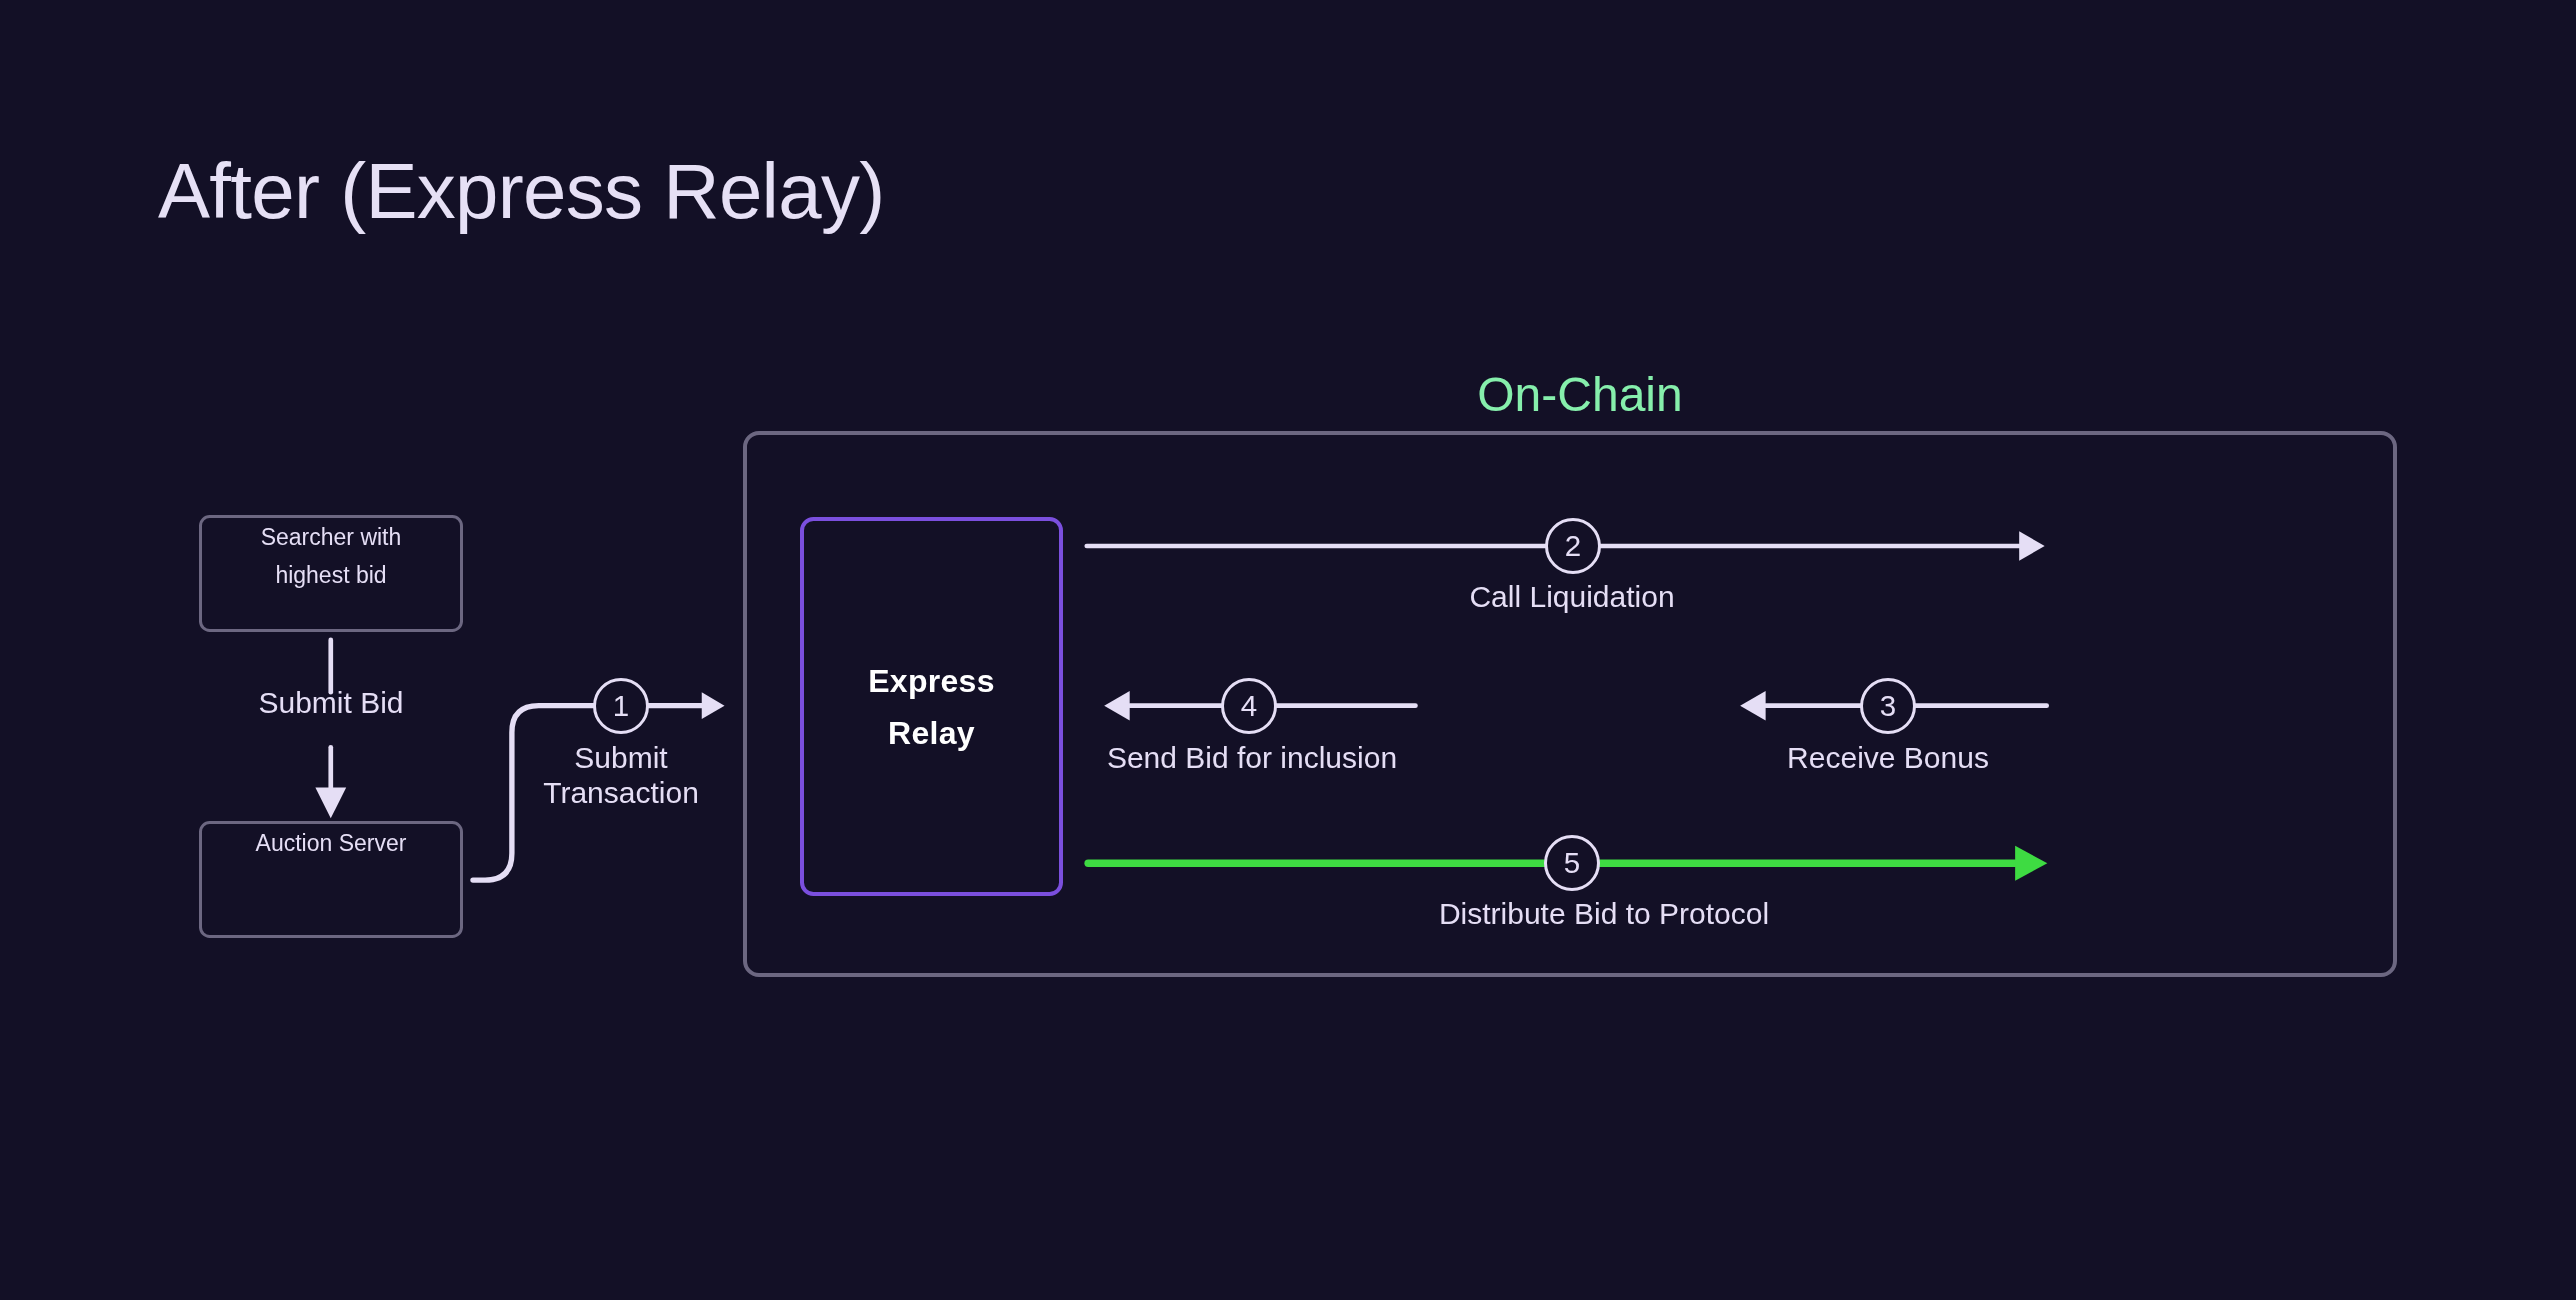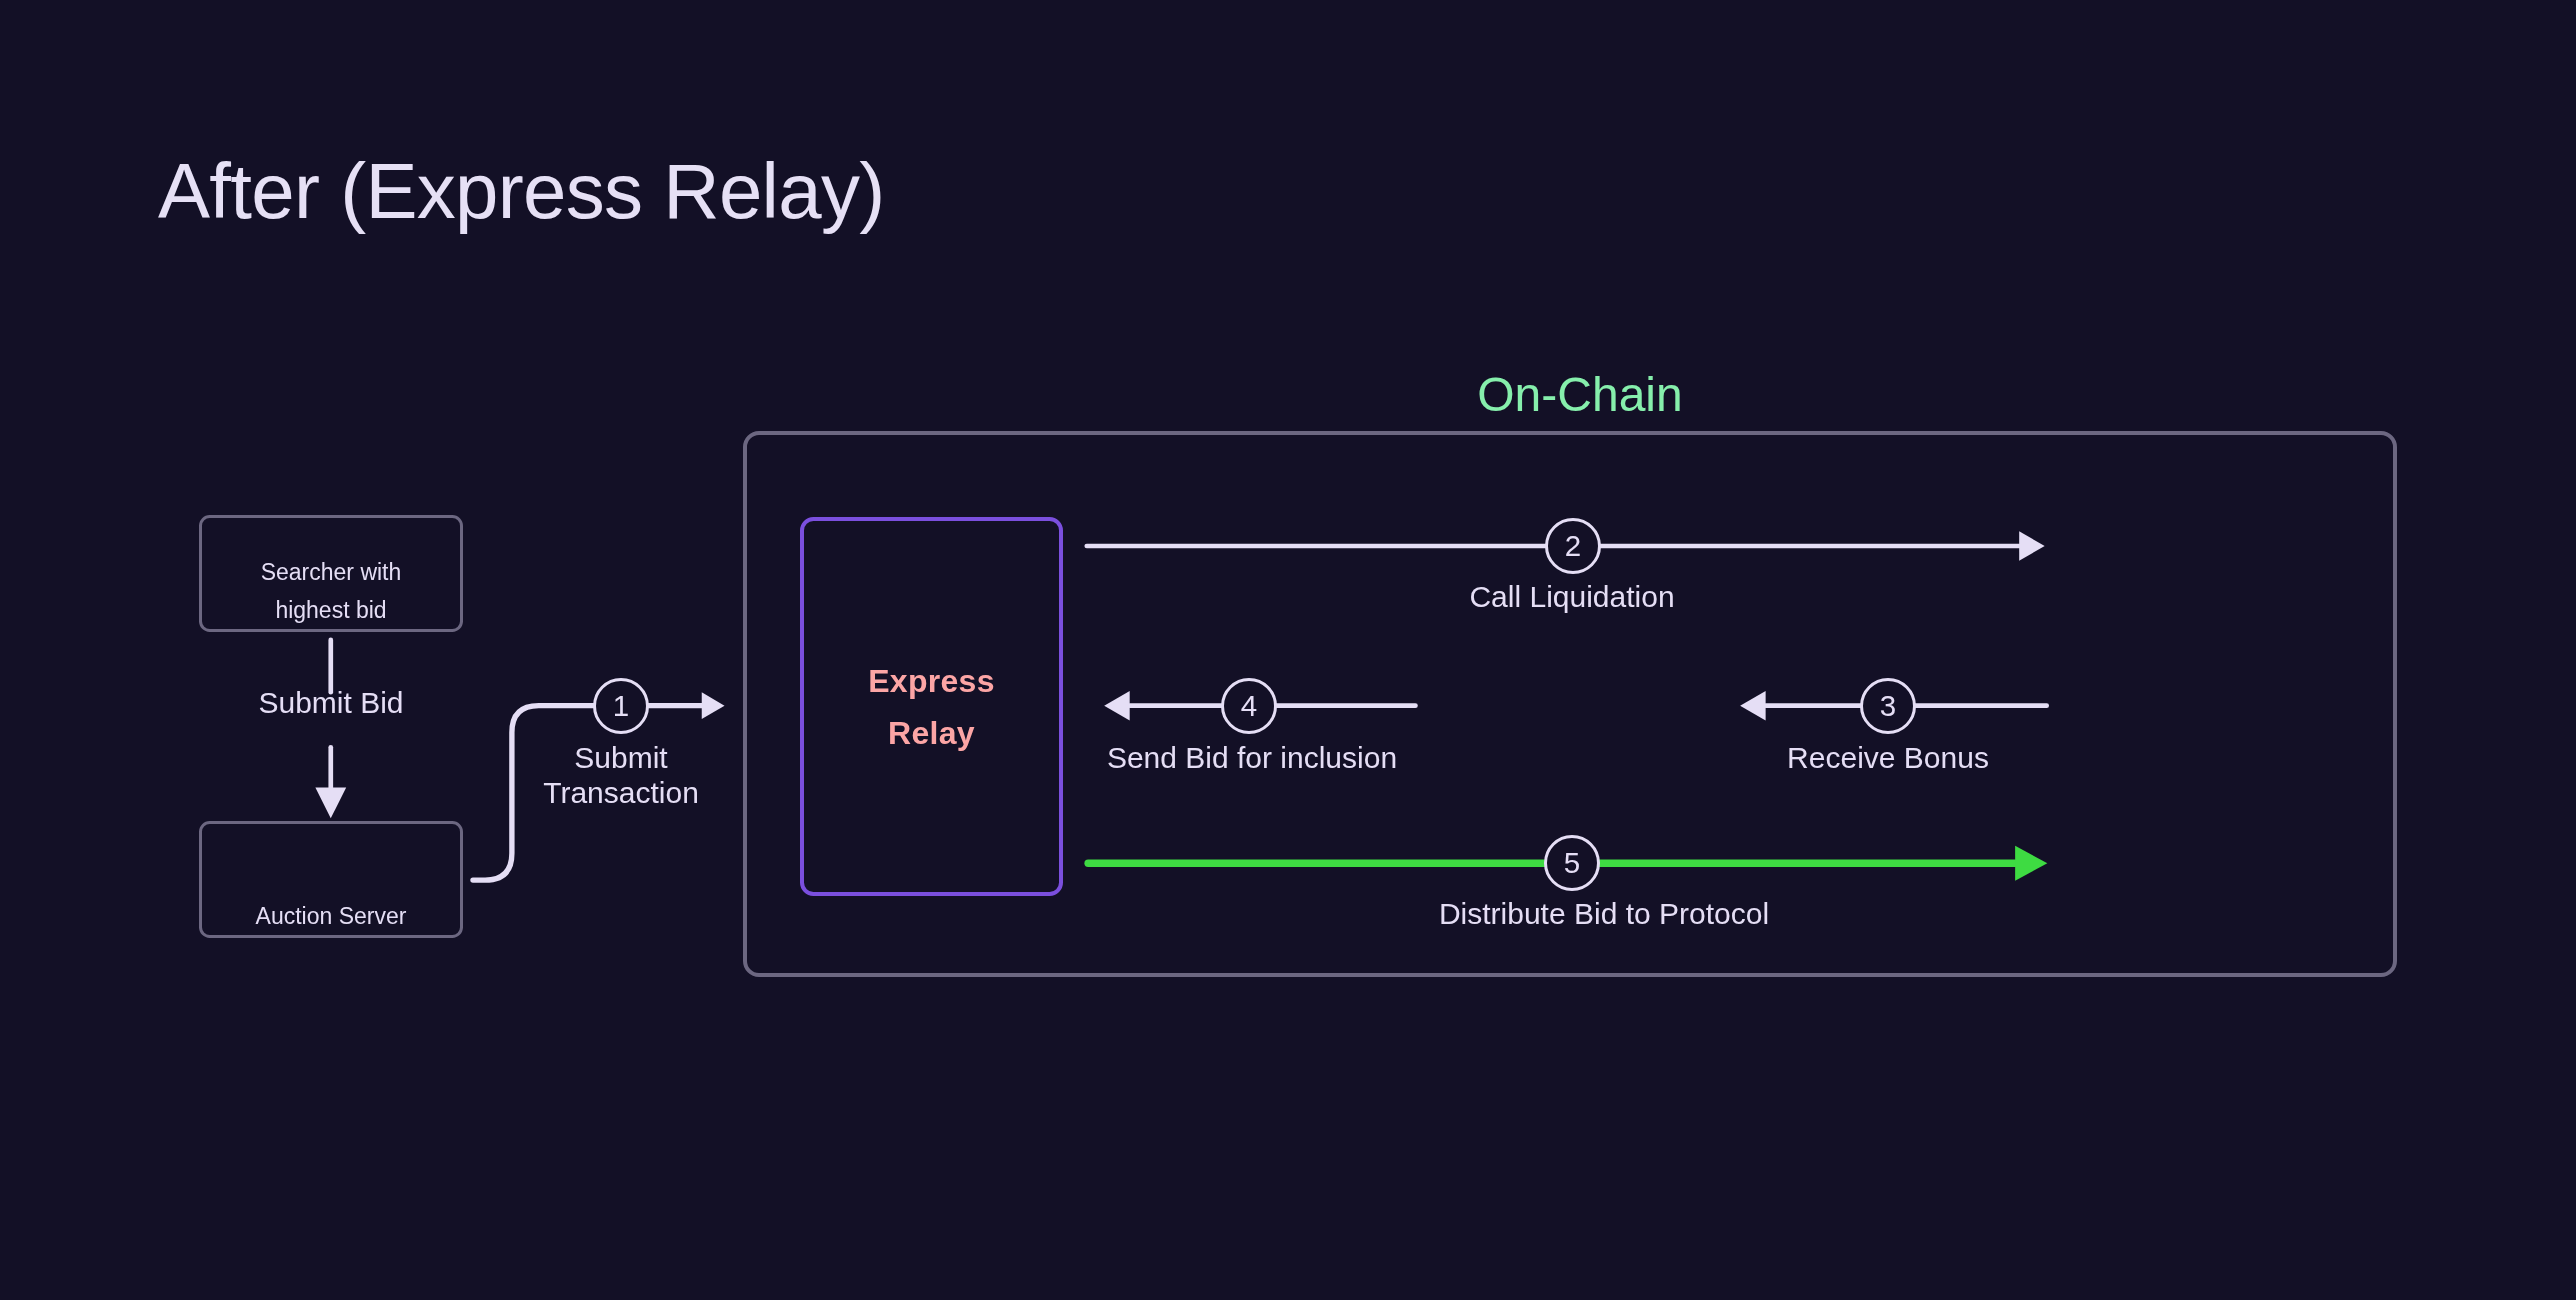--- a/index.html
+++ b/index.html
@@ -50,37 +50,37 @@
     background: transparent;
   }
   .gray-box {
     position: absolute;
     border: 3.4px solid #6C6781;
     border-radius: 10.7px;
     box-sizing: border-box;
     display: flex;
     flex-direction: column;
     align-items: center;
-    justify-content: flex-end;
+    justify-content: flex-start;
     color: #E5DEF5;
     font-size: 23px;
     line-height: 38px;
     text-align: center;
   }
   .box-searcher-bidder { left: 199px; top: 515px; width: 264px; height: 117px; }
   .box-auction-server  { left: 199px; top: 821px; width: 264px; height: 117px; }
   .big-node {
     position: absolute;
     border-radius: 13.4px;
     box-sizing: border-box;
     display: flex;
     flex-direction: column;
     align-items: center;
     justify-content: center;
-    color: #fca5a5;
+    color: #ffffff;
     font-size: 32px;
     font-weight: 700;
     letter-spacing: 0.3px;
     line-height: 52px;
     text-align: left;
   }
   .node-express-relay {
     left: 800px; top: 517px; width: 263px; height: 379px;
     border: 4px solid #7B4FDE;
   }

